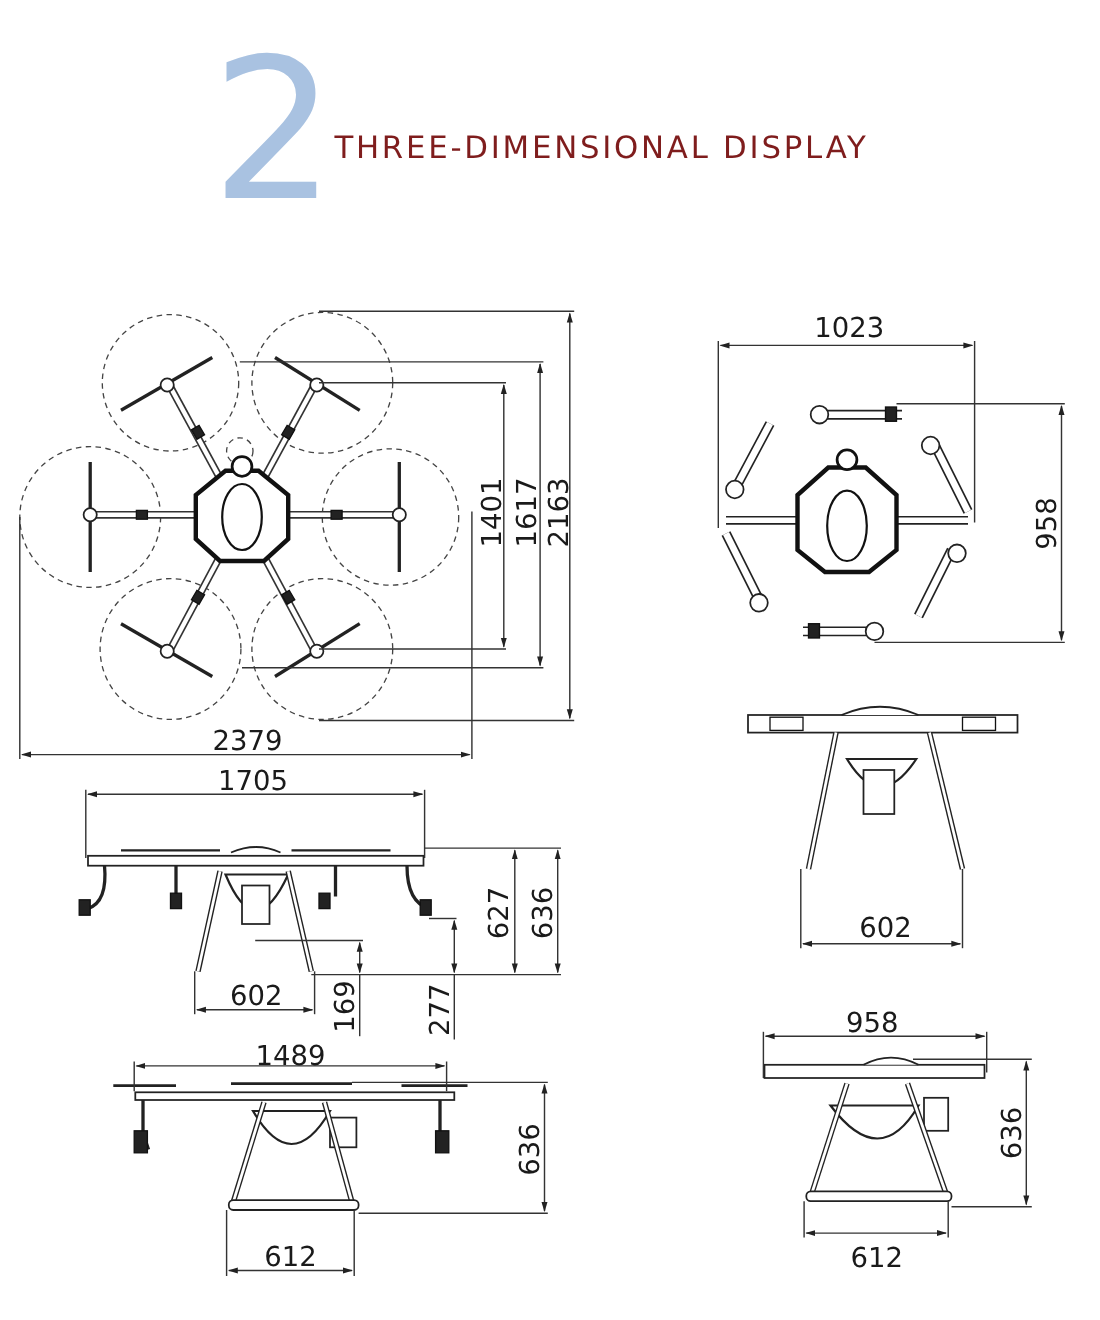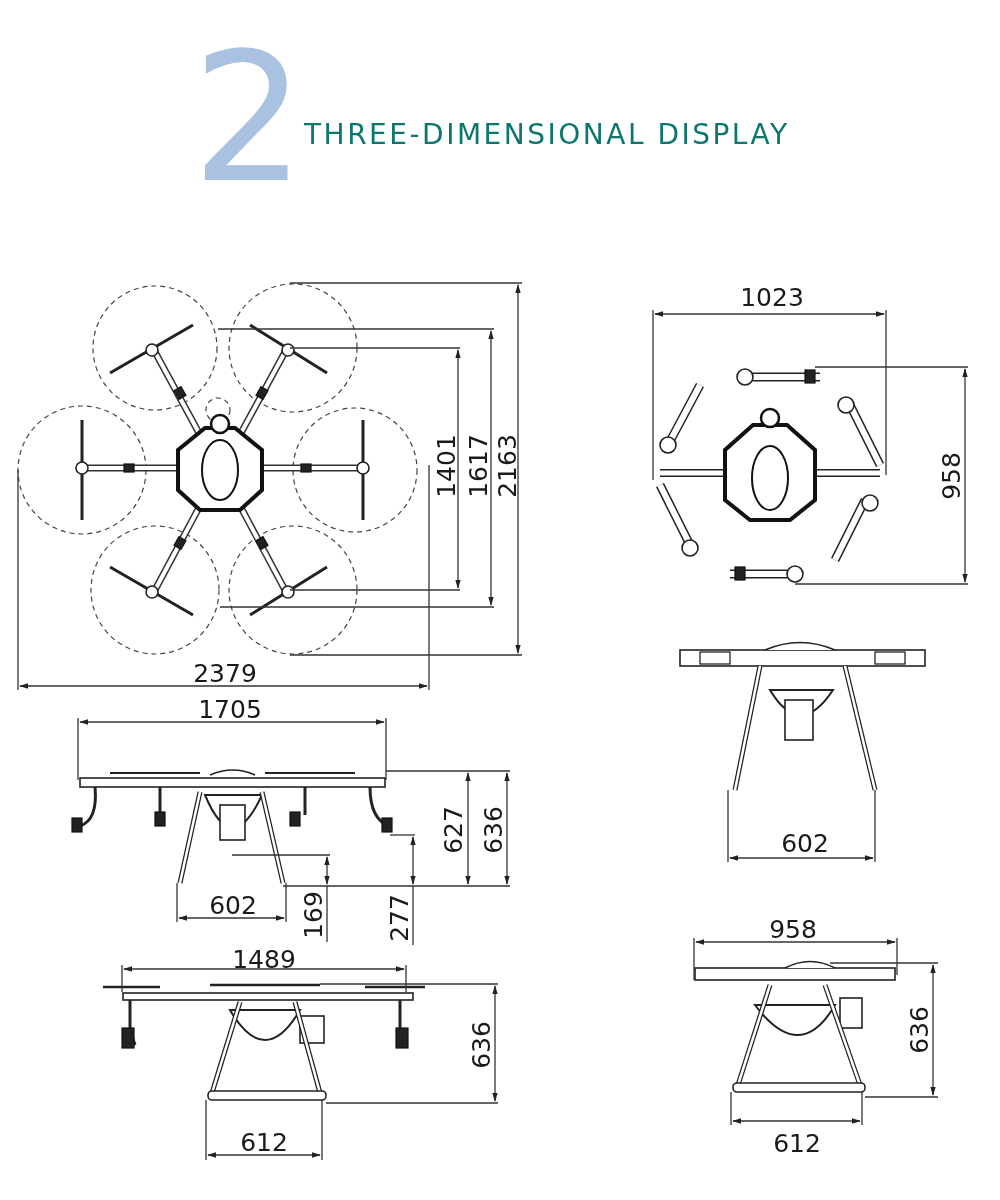--- a/index.html
+++ b/index.html
@@ -6,21 +6,21 @@
   body { width: 1000px; height: 1200px; position: relative; overflow: hidden; font-family: "Liberation Sans", "DejaVu Sans", sans-serif; }
   .section-number {
     position: absolute; left: 192px; top: 30px;
     font-family: "DejaVu Sans", sans-serif;
     font-size: 178px; line-height: 1; color: #a9c2e1; font-weight: normal;
     letter-spacing: -4px;
   }
   .section-title {
     position: absolute; left: 304px; top: 118px;
     font-family: "DejaVu Sans", sans-serif;
-    font-size: 28px; letter-spacing: 2.5px; color: #0f766e; font-weight: normal;
+    font-size: 28px; letter-spacing: 2.5px; color: #7f1d1d; font-weight: normal;
     white-space: nowrap;
   }
   svg.drawing { position: absolute; left: 0; top: 0; }
   .dim { font-family: "DejaVu Sans", sans-serif; font-size: 25px; fill: #1a1a1a; }
   .ln { stroke: #333; stroke-width: 1.3; fill: none; }
   .part { stroke: #222; stroke-width: 1.6; fill: #fff; }
   .dark { stroke: #111; stroke-width: 1.2; fill: #222; }
   .dash { stroke: #444; stroke-width: 1.2; fill: none; stroke-dasharray: 5 4; }
 </style>
 </head>

